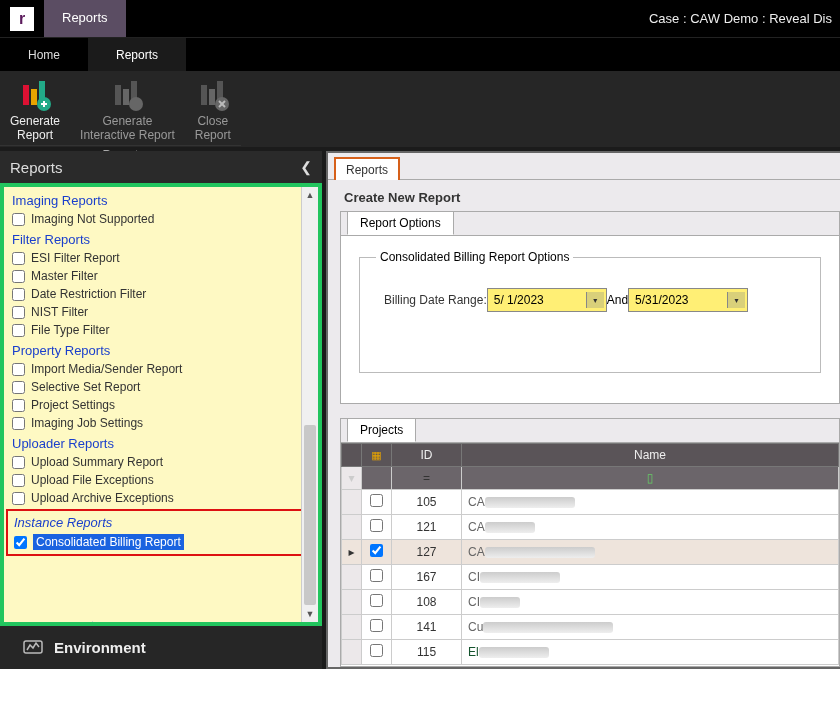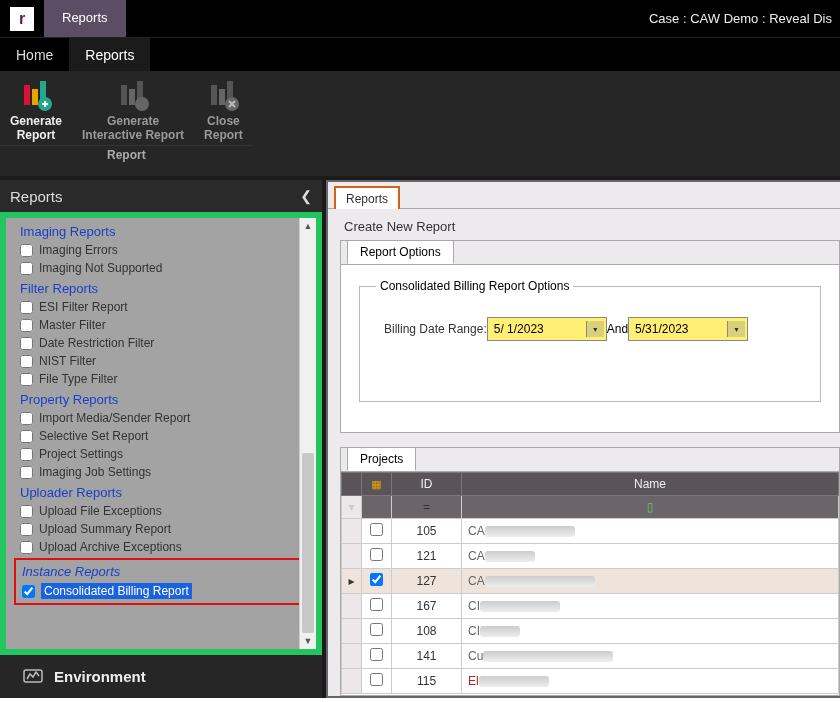--- a/index.html
+++ b/index.html
@@ -44,38 +44,37 @@
   
   .nav-bar {
     height: 34px;
     background: #000;
     display: flex;
     align-items: center;
     border-top: 1px solid #222;
   }
   .nav-item {
     color: #ddd;
-    padding: 0 16px;
+    padding: 0 28px;
     height: 100%;
     display: flex; align-items: center;
-    font-size: 14px;
+    font-size: 12px;
     cursor: pointer;
   }
   .nav-item.active {
     background: #1b1b1b;
     color: #fff;
   }
   
   .ribbon {
-    height: 109px;
+    height: 80px;
     background: #262626;
     display: flex;
     align-items: flex-start;
     border-bottom: 4px solid #1b1b1b;
-    font-weight: bold;
   }
   .ribbon-group { display: flex; flex-direction: column; align-items: center; }
   .ribbon-group-buttons { display: flex; }
   .ribbon-btn {
     display: flex; flex-direction: column; align-items: center;
     padding: 6px 10px 2px;
     color: #999;
     cursor: pointer;
     text-align: center;
     line-height: 1.15;
@@ -114,23 +113,22 @@
   }
   .left-header .collapse {
     margin-left: auto;
     font-size: 14px;
     cursor: pointer;
   }
   .left-scroll {
     flex: 1;
     overflow: hidden;
     position: relative;
-    background: #a3a3a3;
-    border: 6px solid #22c55e;
-    padding-left: 6px;
+    background: #fef9c3;
+    border: 4px solid #22c55e;
   }
   .left-content {
     padding: 2px 4px 2px 6px;
   }
   .section-title {
     color: #1a3fcc;
     font-size: 13px;
     padding: 4px 0 2px 2px;
     cursor: pointer;
   }
@@ -214,20 +212,21 @@
   .right-body {
     padding: 8px 0 0 12px;
     display: flex;
     flex-direction: column;
     height: 100%;
   }
   .create-heading {
     font-size: 13px;
     color: #333;
     padding: 2px 16px 6px 4px;
+    font-weight: bold;
   }
   .options-panel {
     border: 1px solid #aaa;
     background: #fff;
     margin-right: 0;
   }
   .options-tab {
     display: inline-block;
     background: #fff;
     border: 1px solid #aaa;
@@ -395,24 +394,20 @@
   <div class="left-panel">
     <div class="left-header">
       <span>Reports</span>
       <span class="collapse">❮</span>
     </div>
     <div class="left-scroll">
       <div class="left-content" id="left-content">
           <div class="section-title">Imaging Reports</div>
           <div class="report-item">
             <input type="checkbox" style="">
-            <span>Imaging Errors</span>
-          </div>
-          <div class="report-item">
-            <input type="checkbox" style="">
             <span>Imaging Not Supported</span>
           </div>
           <div class="section-title">Filter Reports</div>
           <div class="report-item">
             <input type="checkbox" style="">
             <span>ESI Filter Report</span>
           </div>
           <div class="report-item">
             <input type="checkbox" style="">
             <span>Master Filter</span>
@@ -442,25 +437,25 @@
             <input type="checkbox" style="">
             <span>Project Settings</span>
           </div>
           <div class="report-item">
             <input type="checkbox" style="">
             <span>Imaging Job Settings</span>
           </div>
           <div class="section-title">Uploader Reports</div>
           <div class="report-item">
             <input type="checkbox" style="">
+            <span>Upload Summary Report</span>
+          </div>
+          <div class="report-item">
+            <input type="checkbox" style="">
             <span>Upload File Exceptions</span>
-          </div>
-          <div class="report-item">
-            <input type="checkbox" style="">
-            <span>Upload Summary Report</span>
           </div>
           <div class="report-item">
             <input type="checkbox" style="">
             <span>Upload Archive Exceptions</span>
           </div>
           <div class="highlight-box">
             <div class="section-title">Instance Reports</div>
             <div class="report-item selected">
               <input type="checkbox" checked="" style="">
               <span>Consolidated Billing Report</span>
@@ -570,20 +565,20 @@
               <tr>
                 <td class="rowhdr"></td>
                 <td class="sel"><input type="checkbox" style=""></td>
                 <td class="id">141</td>
                 <td class="name"><span style="color: rgb(102, 102, 102);">Cu</span><span class="blur" style="width: 130px;"></span></td>
               </tr>
               <tr>
                 <td class="rowhdr"></td>
                 <td class="sel"><input type="checkbox" style=""></td>
                 <td class="id">115</td>
-                <td class="name"><span style="color: #b91c1c;">El</span><span class="blur" style="width: 70px;"></span></td>
+                <td class="name"><span style="color: #14532d;">El</span><span class="blur" style="width: 70px;"></span></td>
               </tr>
             </tbody>
         </table>
       </div>
     </div>
   </div>
 </div>
 
 </body></html>

